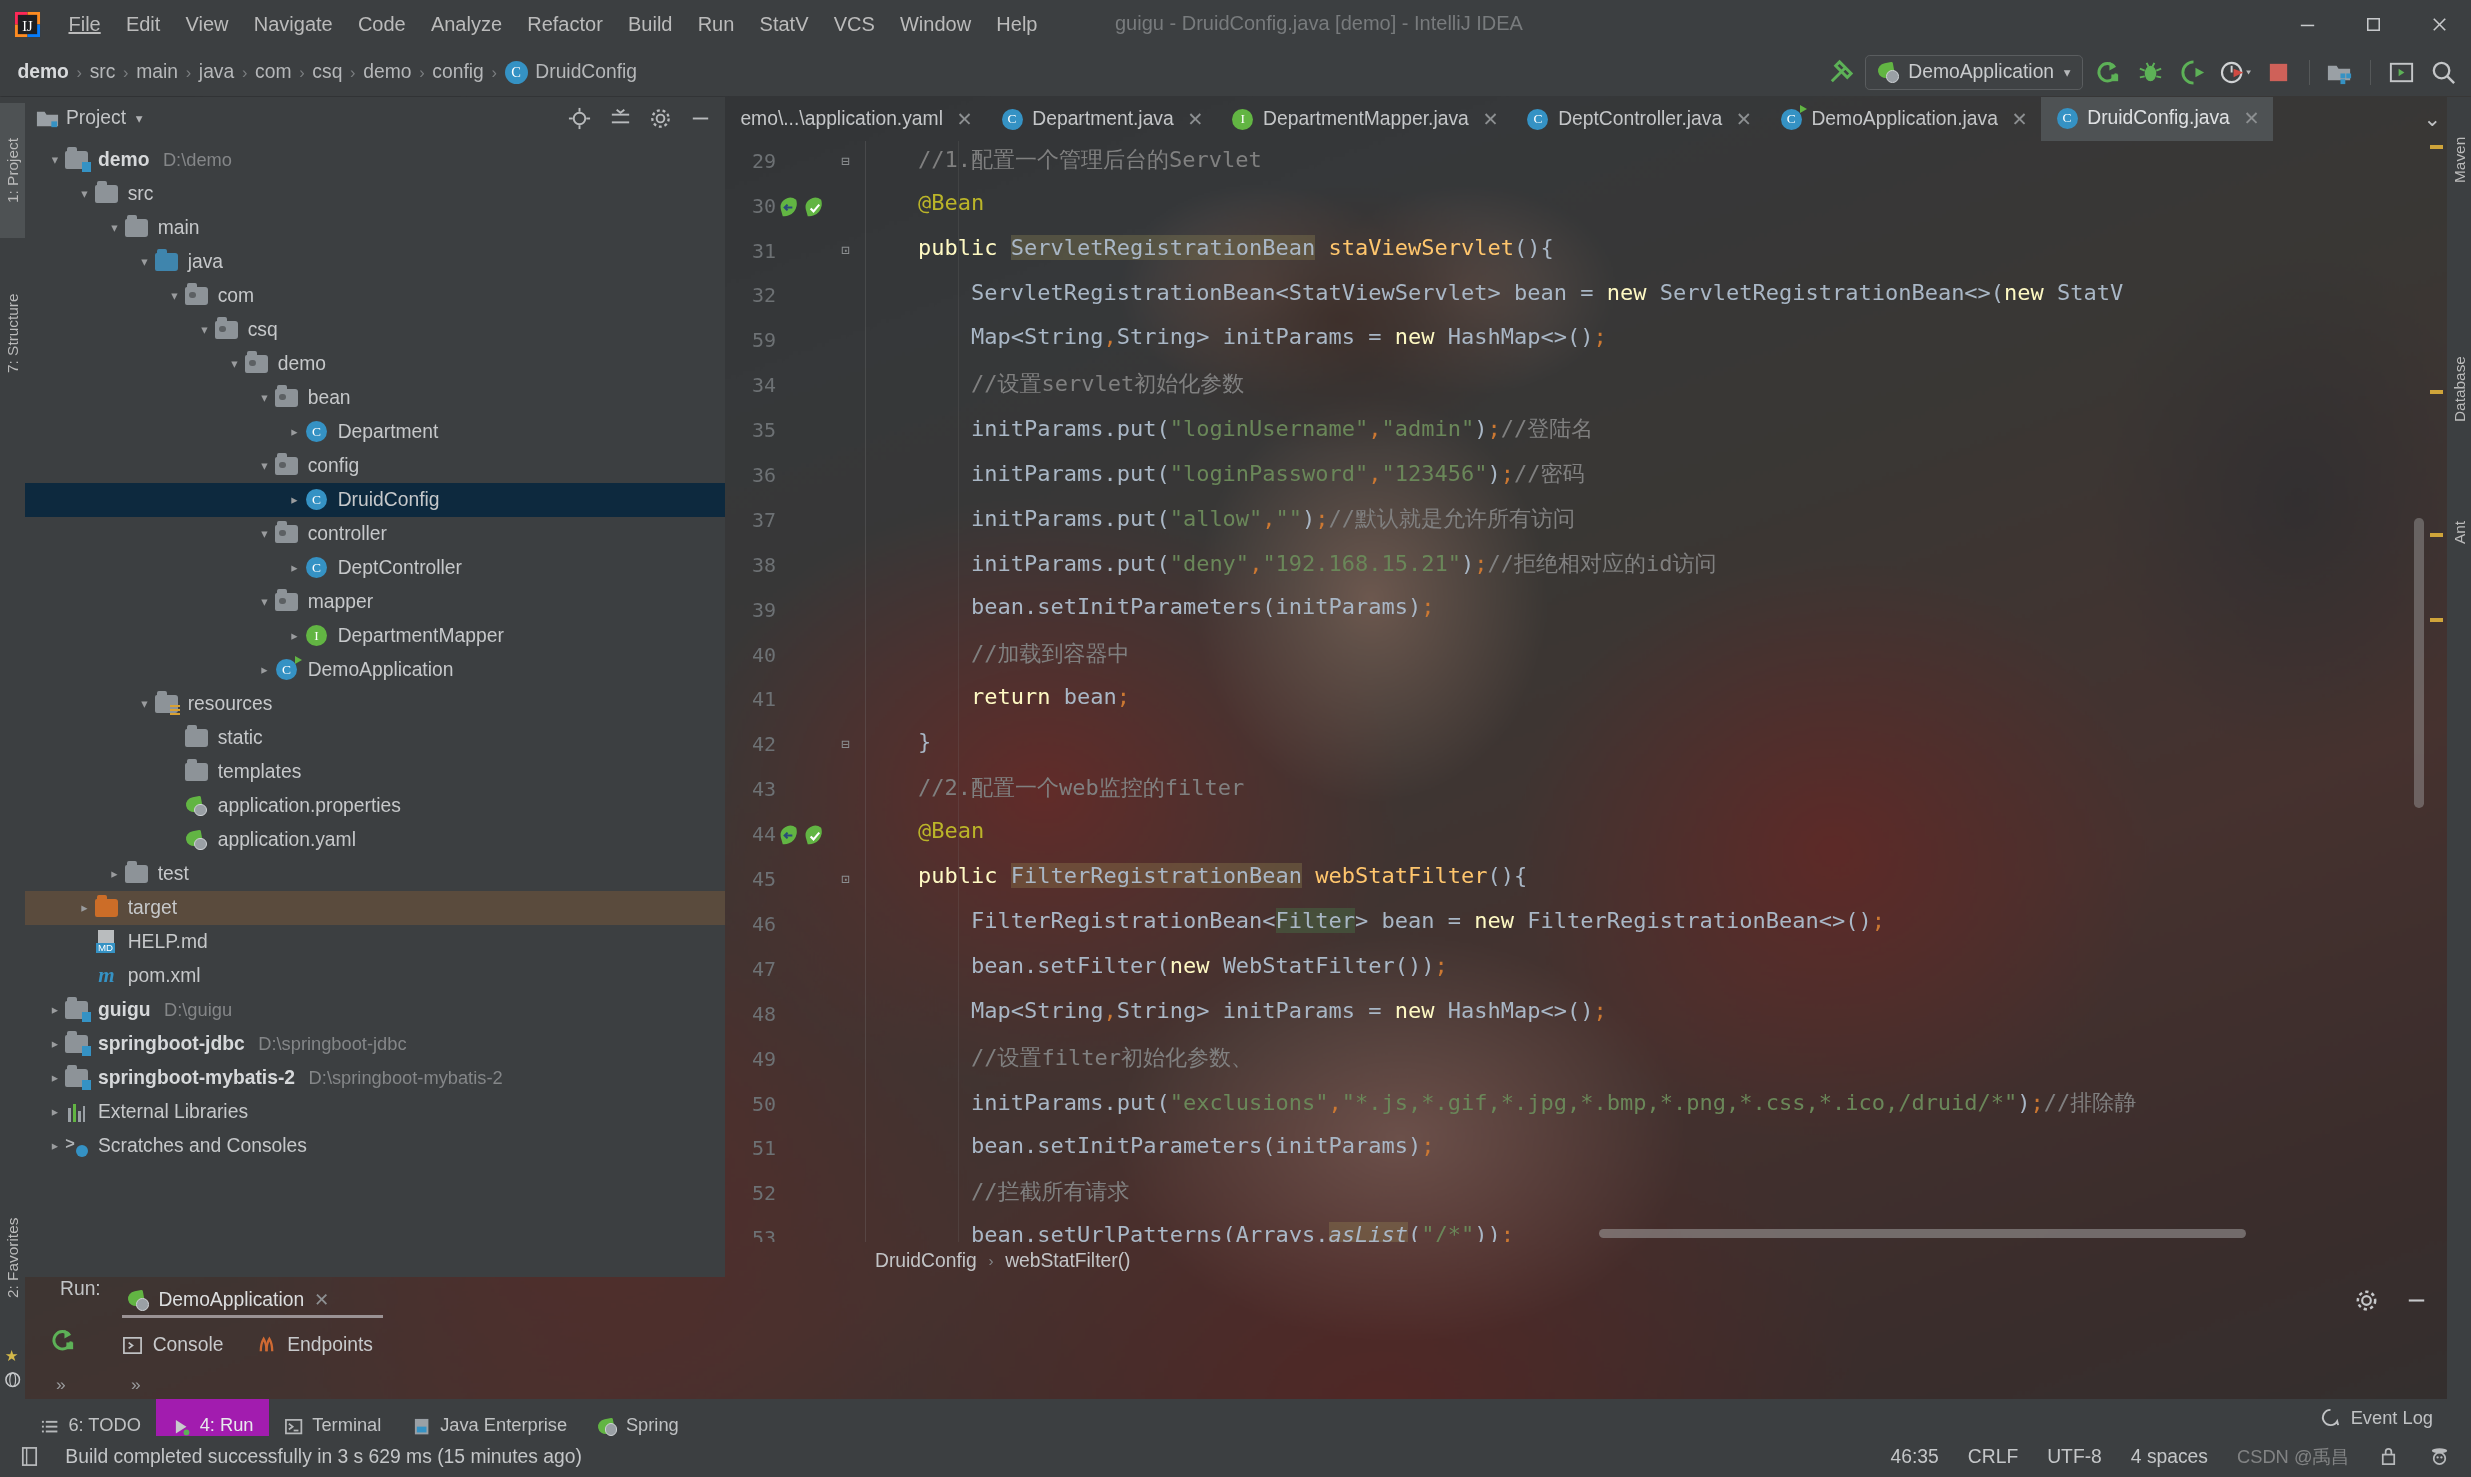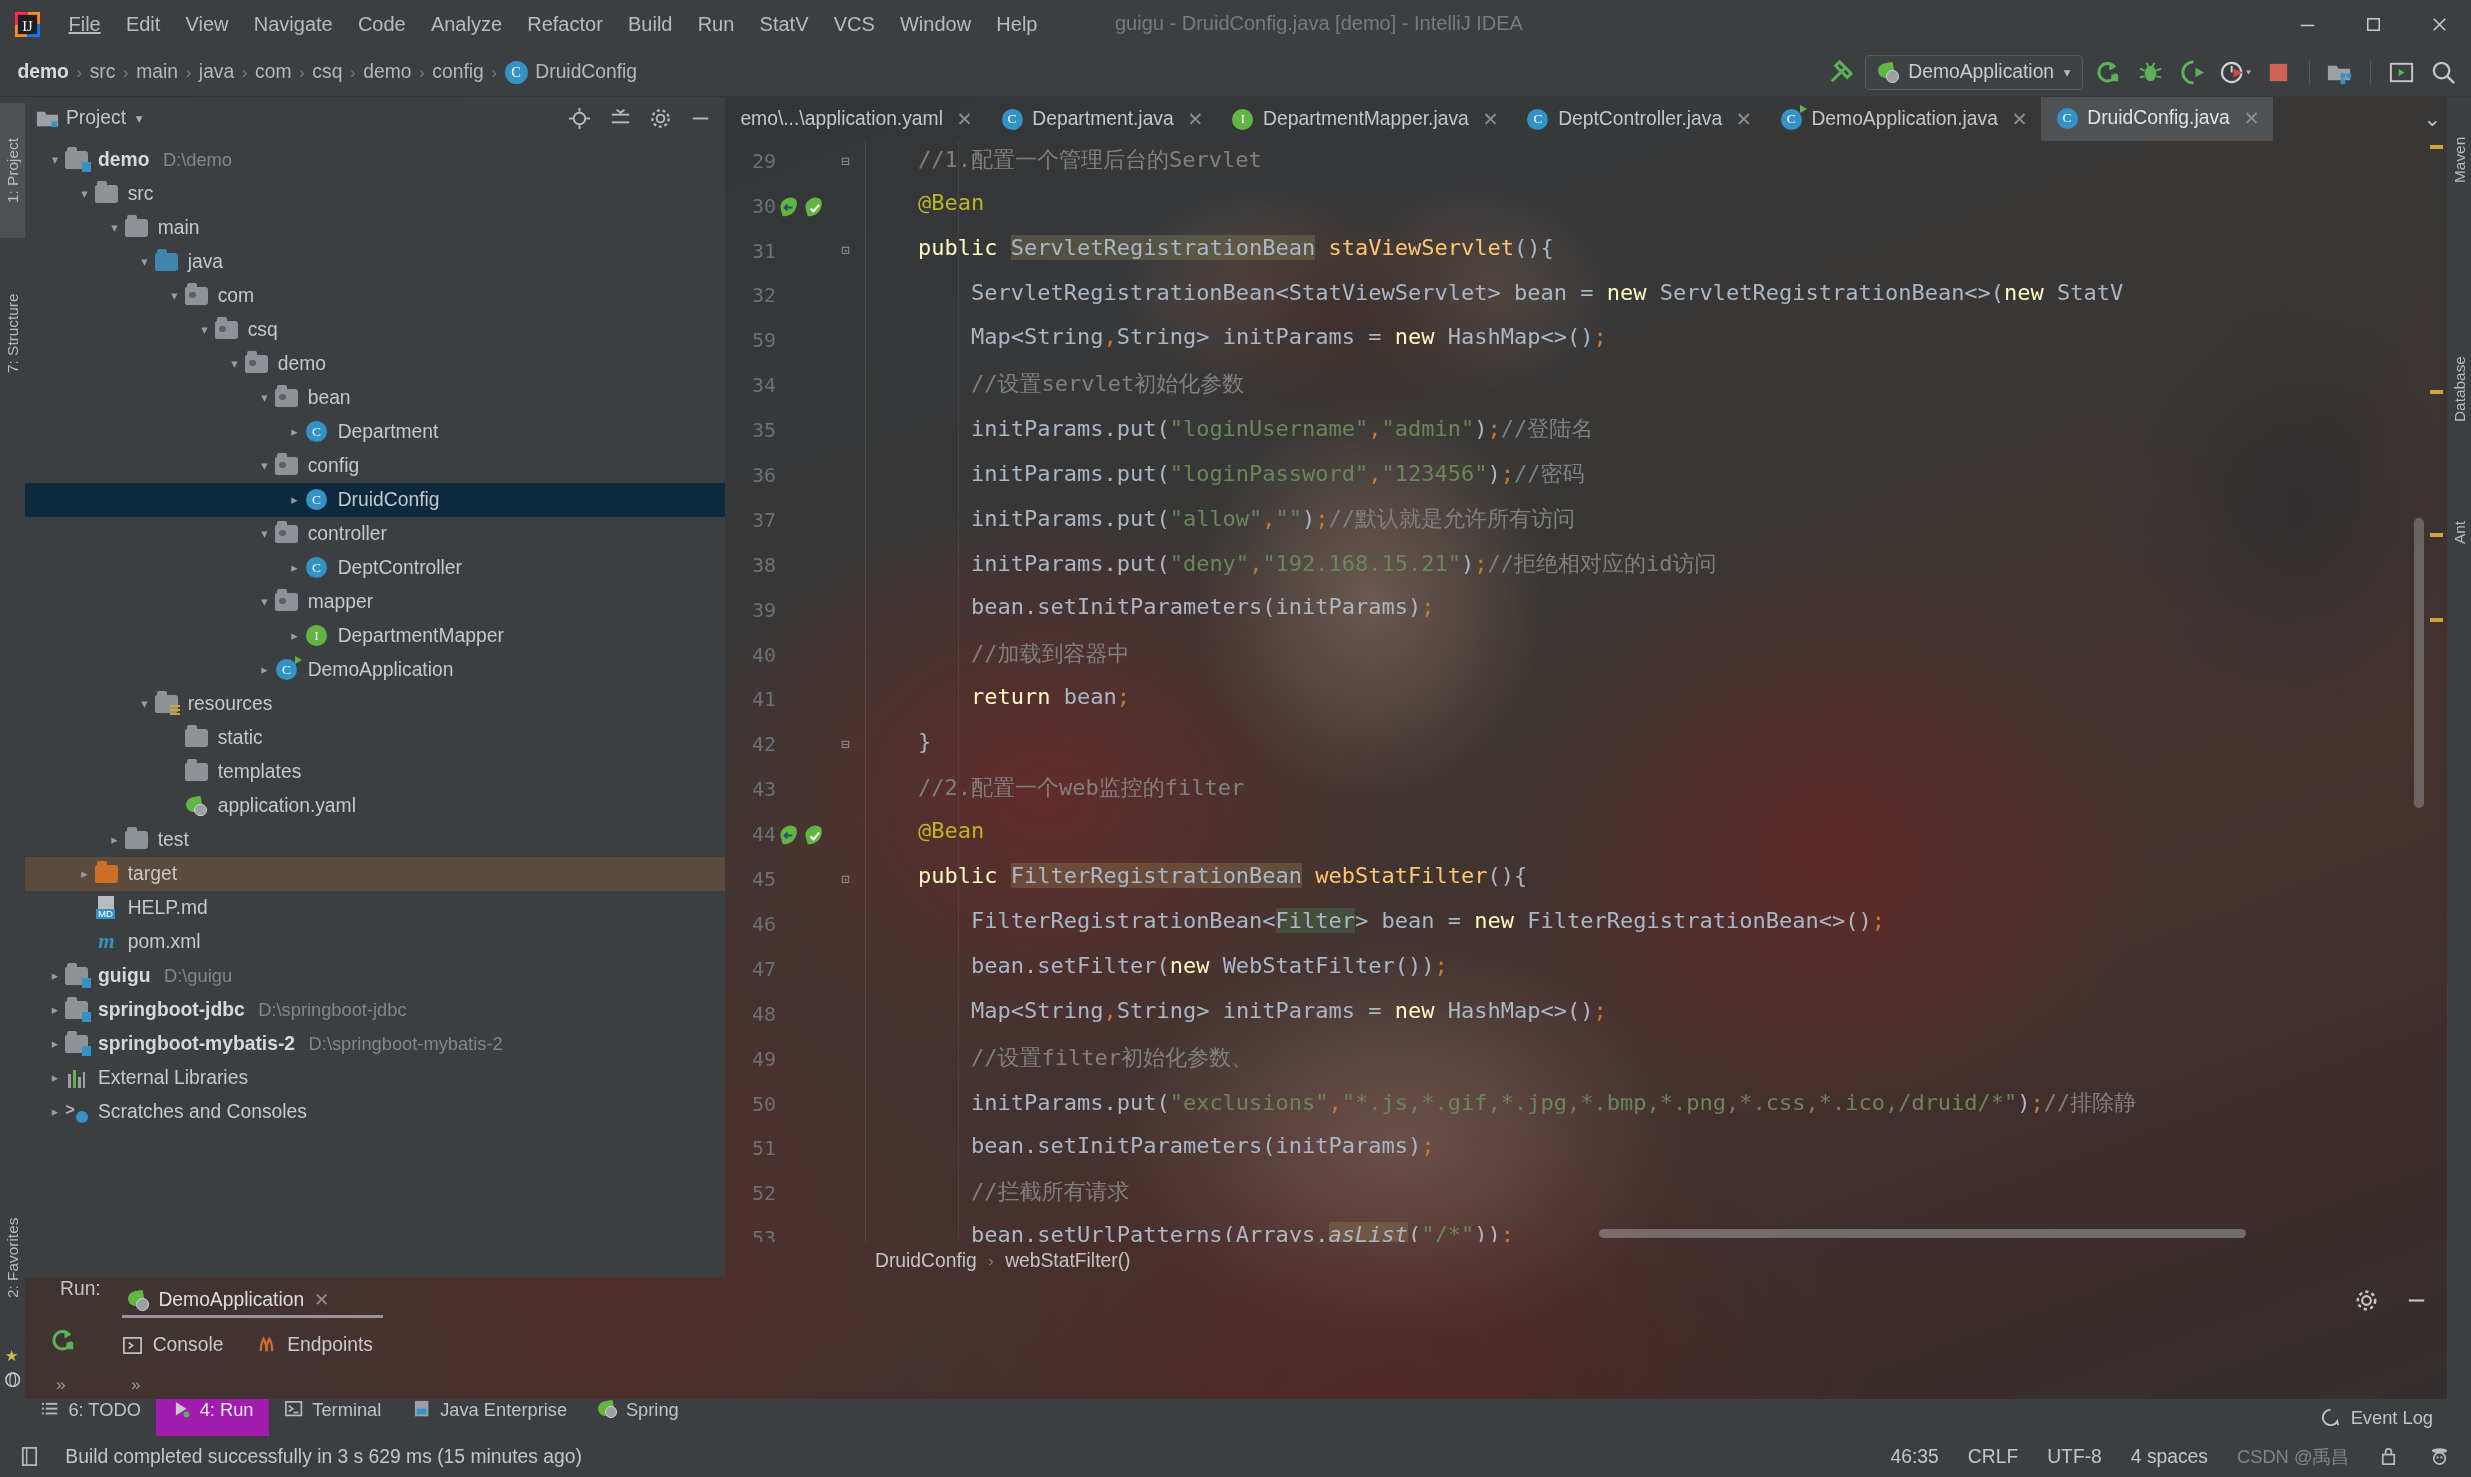--- a/index.html
+++ b/index.html
@@ -262,21 +262,21 @@
     font-family:"DejaVu Sans Mono", monospace; white-space: pre;
   }
   .console-link { color:#8aa5b8; text-decoration: underline; }
   .chev2 { position:absolute; color:#9b9d9f; font-size: 17.4px; }
 
   
   .bottombar {
     position:absolute; left:0; bottom: 41px; width: 2472px; height: 37px;
     background:#3c3f41; display:flex; align-items:center; z-index: 40;
   }
-  .bb-item { display:flex; align-items:flex-start; gap:8.7px; color:#c0c2c4; font-size: 18.3px; padding: 0 15.4px; height: 37px;}
+  .bb-item { display:flex; align-items:flex-end; gap:8.7px; color:#c0c2c4; font-size: 18.3px; padding: 0 15.4px; height: 37px;}
   .bb-item.sel { background:#a21caf; color:#e8eaec; }
   .bb-right { position:absolute; right: 39px; display:flex; align-items:center; gap: 9.7px; color:#c0c2c4; font-size: 18.3px; }
 
   .statusbar {
     position:absolute; left:0; bottom: 0; width: 2472px; height: 41px;
     background:#3c3f41; display:flex; align-items:center; z-index: 40;
   }
   .sb-msg { color:#c4c6c8; font-size: 19.3px; margin-left: 25px; }
   .sb-right { position:absolute; right: 21px; display:flex; align-items:center; gap: 29px; color:#c4c6c8; font-size: 19.3px; }
   .watermark { color: rgba(200,200,200,.5); font-size: 18.3px; }
@@ -618,20 +618,28 @@
           <span class="tarrow"></span>
           <span class="fold"></span>
           <span class="tlabel">templates</span>
         </div>
         <div class="trow">
           <span style="display:inline-block;width:139px"></span>
           <span class="tarrow"></span>
           <span class="ic">
             <span class="spring"></span>
           </span>
+          <span class="tlabel">application.properties</span>
+        </div>
+        <div class="trow">
+          <span style="display:inline-block;width:139px"></span>
+          <span class="tarrow"></span>
+          <span class="ic">
+            <span class="spring"></span>
+          </span>
           <span class="tlabel">application.yaml</span>
         </div>
         <div class="trow">
           <span style="display:inline-block;width:79px"></span>
           <span class="tarrow">▸</span>
           <span class="fold"></span>
           <span class="tlabel">test</span>
         </div>
         <div class="trow target-hl">
           <span style="display:inline-block;width:49px"></span>

